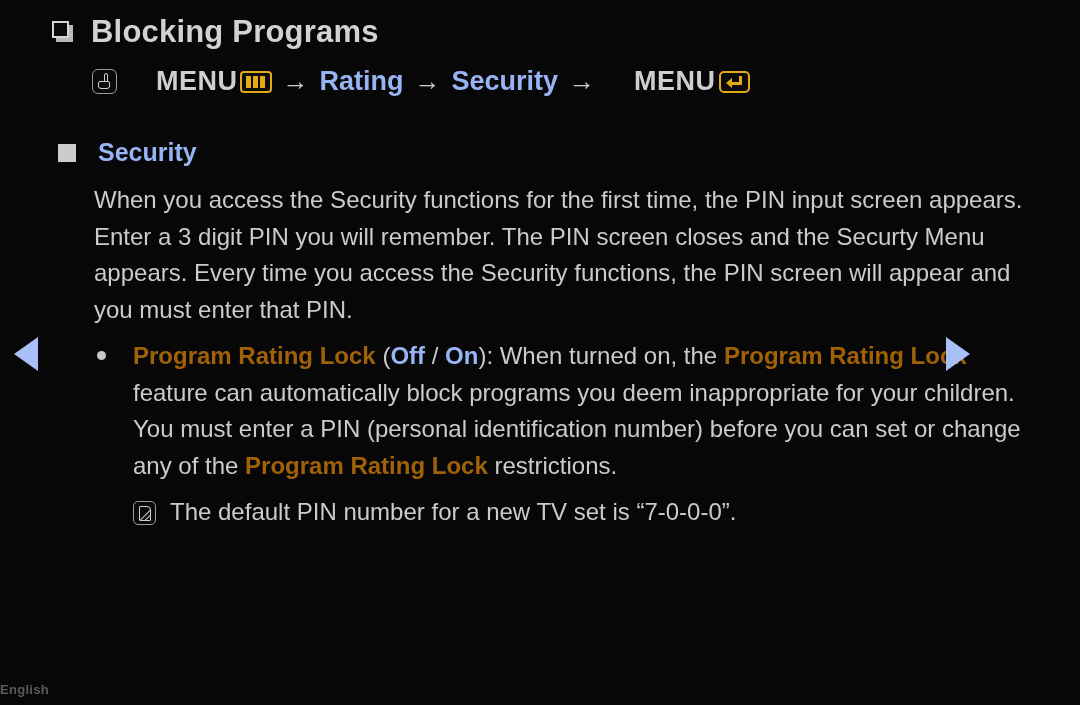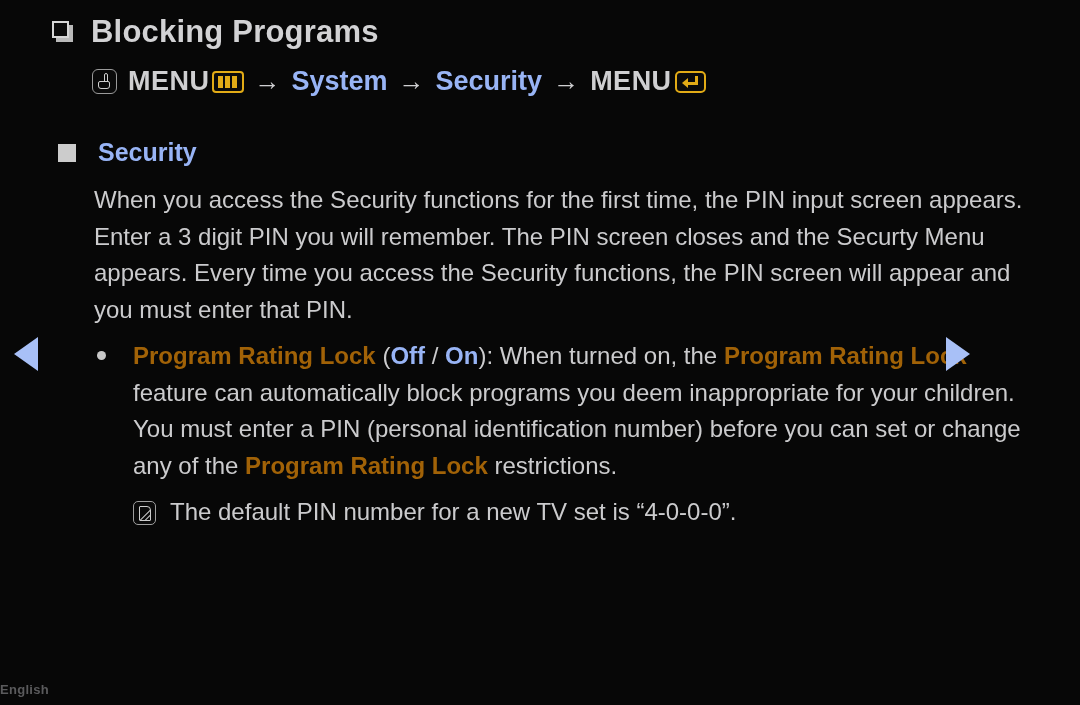--- a/index.html
+++ b/index.html
@@ -69,21 +69,21 @@
     background:#0a0a0a;
   }
   .hand-icon .finger{
     position:absolute; left:11px; top:3px;
     width:4px; height:10px;
     border:1.4px solid #cfcfcf;
     border-radius:2px;
     background:#0a0a0a;
   }
 
-  .menu-label{ letter-spacing:0.5px; }
+  .menu-label{ letter-spacing:0.5px;margin-left:28px; }
 
   .menu-box-icon{
     display:inline-flex;
     align-items:center; justify-content:center;
     gap:2px;
     width:32px; height:22px;
     border:2.5px solid #e2ab16;
     border-radius:4px;
     background:#0a0a0a;
     margin-left:2px;
@@ -270,21 +270,21 @@
       <span class="finger"></span>
       <span class="palm"></span>
     </span>
     <span class="menu-label">MENU</span>
     <span class="menu-box-icon">
         <i></i>
         <i></i>
         <i></i>
       </span>
     <span class="arrow">→</span>
-    <span class="blue">System</span>
+    <span class="blue">Rating</span>
     <span class="arrow">→</span>
     <span class="blue">Security</span>
     <span class="arrow">→</span>
     <span class="menu-label">MENU</span>
     <span class="enter-icon">
       <span class="ret">
         <span class="stem"></span>
         <span class="bar"></span>
         <span class="head"></span>
       </span>
@@ -302,21 +302,21 @@
     <span class="dot"></span>
     <div class="btext">
       <b>Program Rating Lock</b><span> (</span><span class="kw">Off</span><span> / </span><span class="kw">On</span><span>): </span><span>When turned on, the </span><b>Program Rating Lock</b><span> feature can automatically block programs you deem inappropriate for your children. You must enter a PIN (personal identification number) before you can set or change any of the </span><b>Program Rating Lock</b><span> restrictions.</span>
     </div>
   </div>
 
   <div class="note-row">
     <span class="note-icon">
         <span class="pg"></span>
       </span>
-    <span class="note-text">The default PIN number for a new TV set is “4-0-0-0”.</span>
+    <span class="note-text">The default PIN number for a new TV set is “7-0-0-0”.</span>
   </div>
 
   <div class="nav-arrow nav-left"></div>
   <div class="nav-arrow nav-right"></div>
 
   <div class="footer">English</div>
 
 </div>
 
 </body></html>

